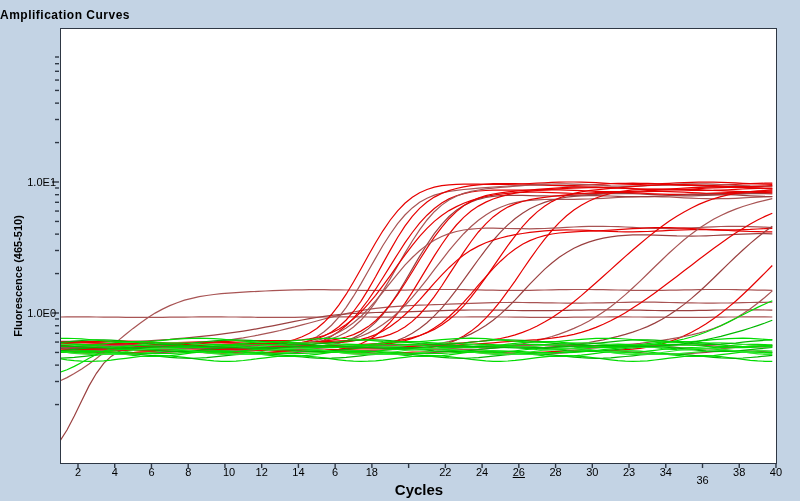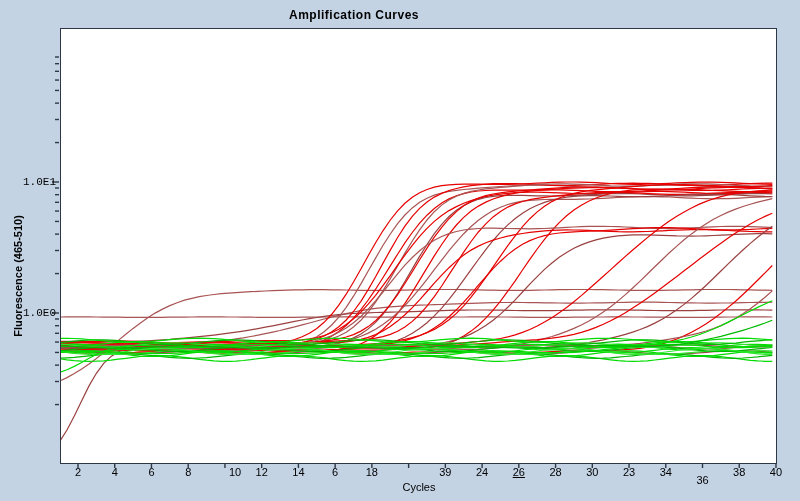--- a/index.html
+++ b/index.html
@@ -3,45 +3,45 @@
 <meta charset="utf-8">
 <style>
   html,body{margin:0;padding:0;}
   .canvas{
     position:relative;width:800px;height:501px;overflow:hidden;
     background:#c3d3e4;
     font-family:"Liberation Sans","DejaVu Sans",sans-serif;
     -webkit-font-smoothing:none;
   }
   .chart-title{
-    position:absolute;top:8px;left:0;width:690px;text-align:center;
-    font-size:12px;font-weight:bold;color:#000;letter-spacing:0.5px;margin-left:9px;
+    position:absolute;top:8px;left:0;width:690px;text-align:left;
+    font-size:12px;font-weight:bold;color:#000;letter-spacing:0.5px;
   }
   .plot-area{
     position:absolute;left:60px;top:28px;width:715px;height:434px;
     background:#ffffff;border:1px solid #2e3744;
   }
   .plot-area svg{position:absolute;left:0;top:0;}
   .axis-svg{position:absolute;left:0;top:0;width:800px;height:501px;pointer-events:none;}
   .y-axis-label{
     position:absolute;left:-62px;top:270px;width:160px;text-align:center;
     transform:rotate(-90deg);transform-origin:center center;
     font-size:11px;font-weight:bold;color:#000;white-space:nowrap;
   }
   .x-axis-label{
     position:absolute;left:61px;top:481px;width:716px;text-align:center;
-    font-size:11px;font-weight:normal;color:#000;
+    font-size:15px;font-weight:bold;color:#000;
   }
   .x-tick-label{
     position:absolute;top:466px;width:30px;text-align:center;
     font-size:11px;color:#000;
   }
   .y-tick-label{
     position:absolute;left:18px;width:38px;text-align:right;
-    font-size:11px;color:#000;font-family:Liberation Mono, monospace;
+    font-size:11px;color:#000;
   }
 </style>
 </head>
 <body>
 
 <div class="canvas">
   <div class="chart-title">Amplification Curves</div>
 
   <svg class="axis-svg" width="800" height="501" id="axisSvg">
       <line x1="77.996" y1="464" x2="77.996" y2="468" stroke="#2e3744" stroke-width="1.4"></line>
@@ -144,27 +144,27 @@
   </div>
 
   <div class="y-axis-label">Fluorescence (465-510)</div>
   <div class="x-axis-label">Cycles</div>
 
   <div id="tickLabels">
       <div class="x-tick-label" style="left: 62.996px;">2</div>
       <div class="x-tick-label" style="left: 99.732px;">4</div>
       <div class="x-tick-label" style="left: 136.468px;">6</div>
       <div class="x-tick-label" style="left: 173.204px;">8</div>
-      <div class="x-tick-label" style="left: 220px;">10</div>
+      <div class="x-tick-label" style="left: 214px;">10</div>
       <div class="x-tick-label" style="left: 246.676px;">12</div>
       <div class="x-tick-label" style="left: 283.412px;">14</div>
       <div class="x-tick-label" style="left: 320.148px;">6</div>
       <div class="x-tick-label" style="left: 356.884px;">18</div>
       <div class="x-tick-label" style="left: 393.62px; margin-top: 48px;">20</div>
-      <div class="x-tick-label" style="left: 430.356px;">39</div>
+      <div class="x-tick-label" style="left: 430.356px;">22</div>
       <div class="x-tick-label" style="left: 467.092px;">24</div>
       <div class="x-tick-label" style="left: 503.828px; text-decoration: underline;">26</div>
       <div class="x-tick-label" style="left: 540.564px;">28</div>
       <div class="x-tick-label" style="left: 577.3px;">30</div>
       <div class="x-tick-label" style="left: 614.036px;">23</div>
       <div class="x-tick-label" style="left: 650.772px;">34</div>
       <div class="x-tick-label" style="left: 687.508px; margin-top: 8px;">36</div>
       <div class="x-tick-label" style="left: 724.244px;">38</div>
       <div class="x-tick-label" style="left: 760.98px;">40</div>
       <div class="y-tick-label" style="top: 176px;">1.0E1</div>

